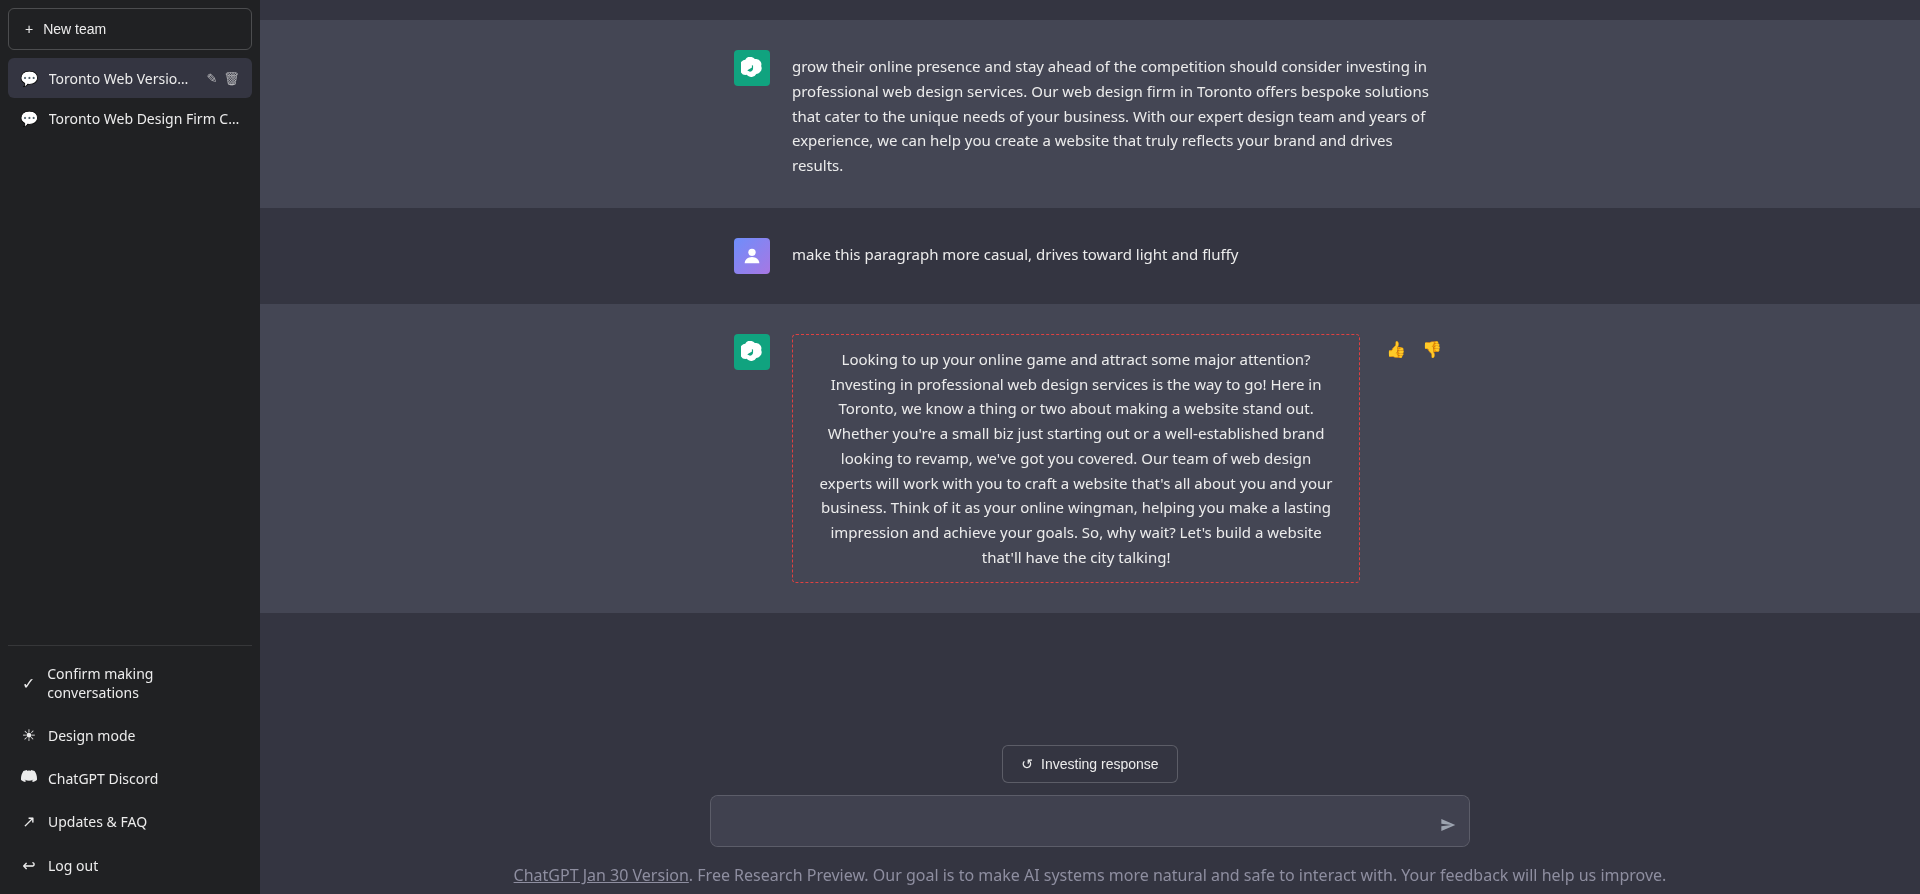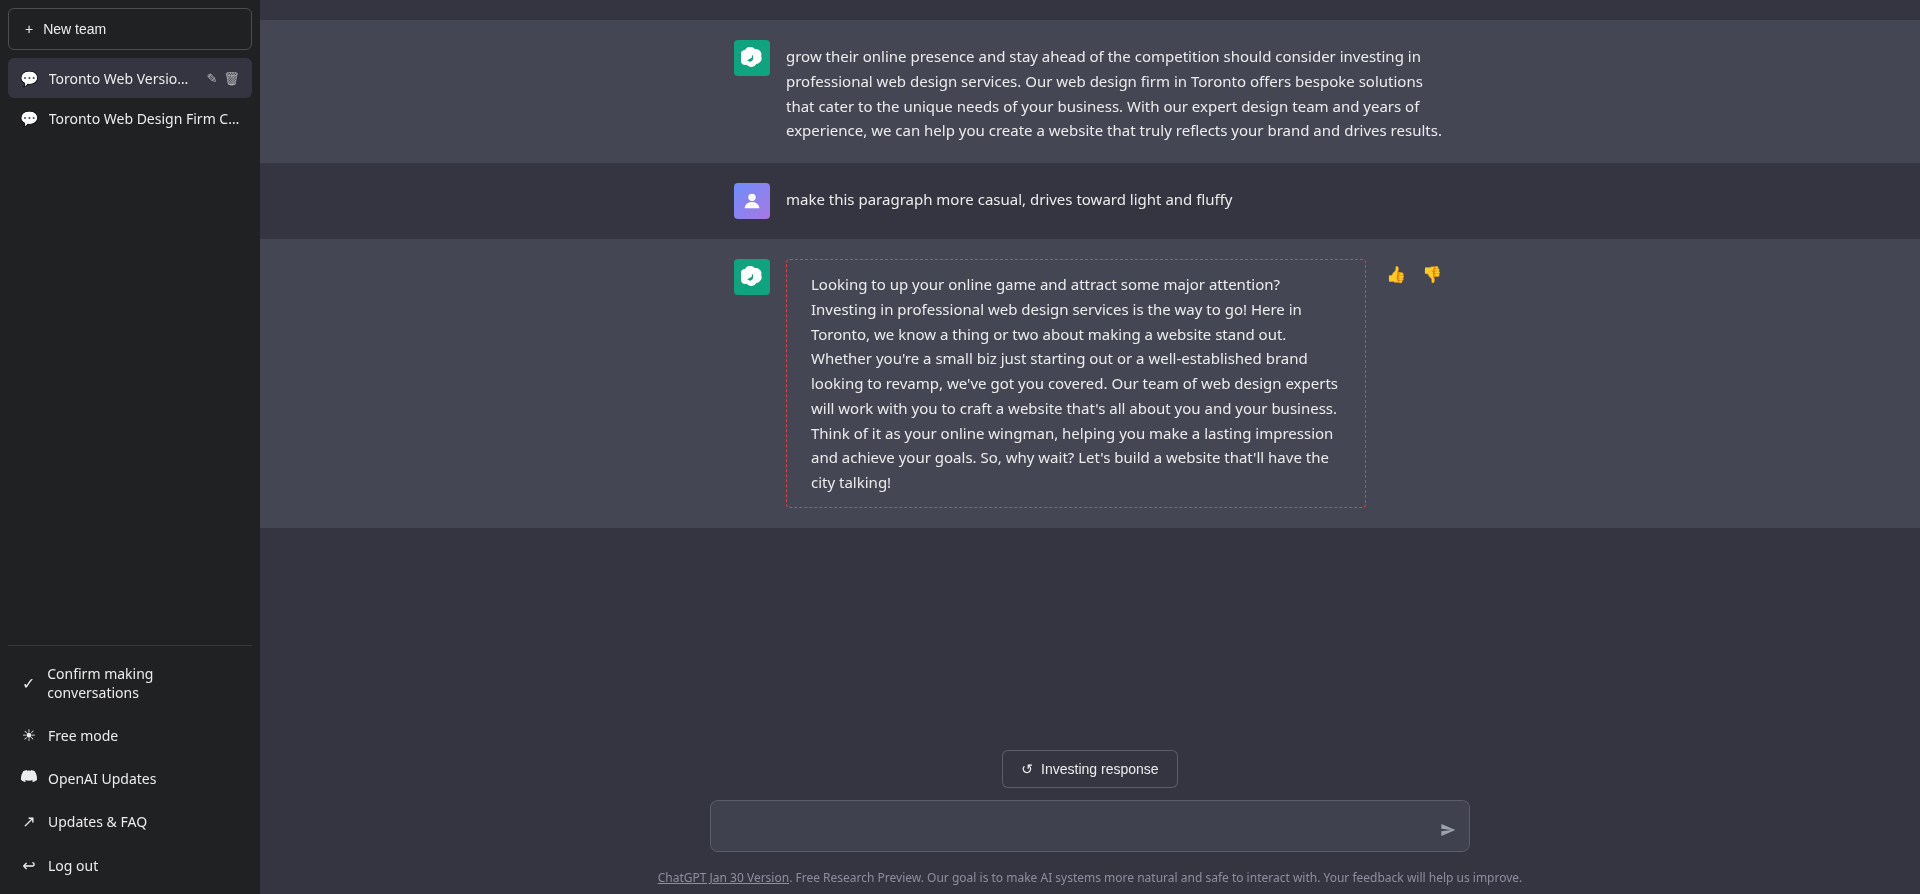--- a/index.html
+++ b/index.html
@@ -122,39 +122,40 @@
     .message-block {
       padding: 20px 0;
     }
 
     .message-block.assistant-block {
       background: #444654;
     }
 
     .message-inner {
       max-width: 760px;
-      margin: 0 auto;
+      margin: 10px auto;
       padding: 0 24px;
       display: flex;
-      gap: 16px;
+      gap: 22px;
       align-items: flex-start;
     }
 
     .message-content {
       flex: 1;
       font-size: 15px;
       line-height: 1.65;
       color: #ececec;
       padding-top: 4px;
     }
 
     .message-content.highlighted {
       border: 1.5px dashed #e04040;
       padding: 12px 24px;
       border-radius: 4px;
+      text-align: center;
     }
 
     .message-actions {
       display: flex;
       gap: 8px;
       align-items: flex-start;
       padding-top: 4px;
     }
 
     .thumb-btn {
@@ -215,21 +216,21 @@
       bottom: 12px;
       background: none;
       border: none;
       cursor: pointer;
       color: #9ca3af;
       font-size: 18px;
       padding: 2px;
     }
 
     #footer-note {
-      font-size: 12px;
+      font-size: 16px;
       color: #8e8ea0;
       text-align: center;
     }
 
     #footer-note a {
       color: #8e8ea0;
       text-decoration: underline;
     }
 
     
@@ -284,29 +285,29 @@
 
   <hr class="sidebar-divider">
 
   <div class="sidebar-bottom">
     <div class="sidebar-bottom-item">
       <span class="sidebar-icon">✓</span>
       <span>Confirm making conversations</span>
     </div>
     <div class="sidebar-bottom-item">
       <span class="sidebar-icon">☀</span>
-      <span>Free mode</span>
+      <span>Design mode</span>
     </div>
     <div class="sidebar-bottom-item">
       <span class="sidebar-icon" style="font-size:14px;">
         <svg width="16" height="16" viewBox="0 0 24 24" fill="currentColor">
             <path d="M20.317 4.37a19.791 19.791 0 0 0-4.885-1.515.074.074 0 0 0-.079.037c-.21.375-.444.864-.608 1.25a18.27 18.27 0 0 0-5.487 0 12.64 12.64 0 0 0-.617-1.25.077.077 0 0 0-.079-.037A19.736 19.736 0 0 0 3.677 4.37a.07.07 0 0 0-.032.027C.533 9.046-.32 13.58.099 18.057a.082.082 0 0 0 .031.057 19.9 19.9 0 0 0 5.993 3.03.078.078 0 0 0 .084-.028 14.09 14.09 0 0 0 1.226-1.994.076.076 0 0 0-.041-.106 13.107 13.107 0 0 1-1.872-.892.077.077 0 0 1-.008-.128 10.2 10.2 0 0 0 .372-.292.074.074 0 0 1 .077-.01c3.928 1.793 8.18 1.793 12.062 0a.074.074 0 0 1 .078.01c.12.098.246.198.373.292a.077.077 0 0 1-.006.127 12.299 12.299 0 0 1-1.873.892.077.077 0 0 0-.041.107c.36.698.772 1.362 1.225 1.993a.076.076 0 0 0 .084.028 19.839 19.839 0 0 0 6.002-3.03.077.077 0 0 0 .032-.054c.5-5.177-.838-9.674-3.549-13.66a.061.061 0 0 0-.031-.03z"></path>
           </svg>
       </span>
-      <span>OpenAI Updates</span>
+      <span>ChatGPT Discord</span>
     </div>
     <div class="sidebar-bottom-item">
       <span class="sidebar-icon">↗</span>
       <span>Updates &amp; FAQ</span>
     </div>
     <div class="sidebar-bottom-item">
       <span class="sidebar-icon">↩</span>
       <span>Log out</span>
     </div>
   </div>

